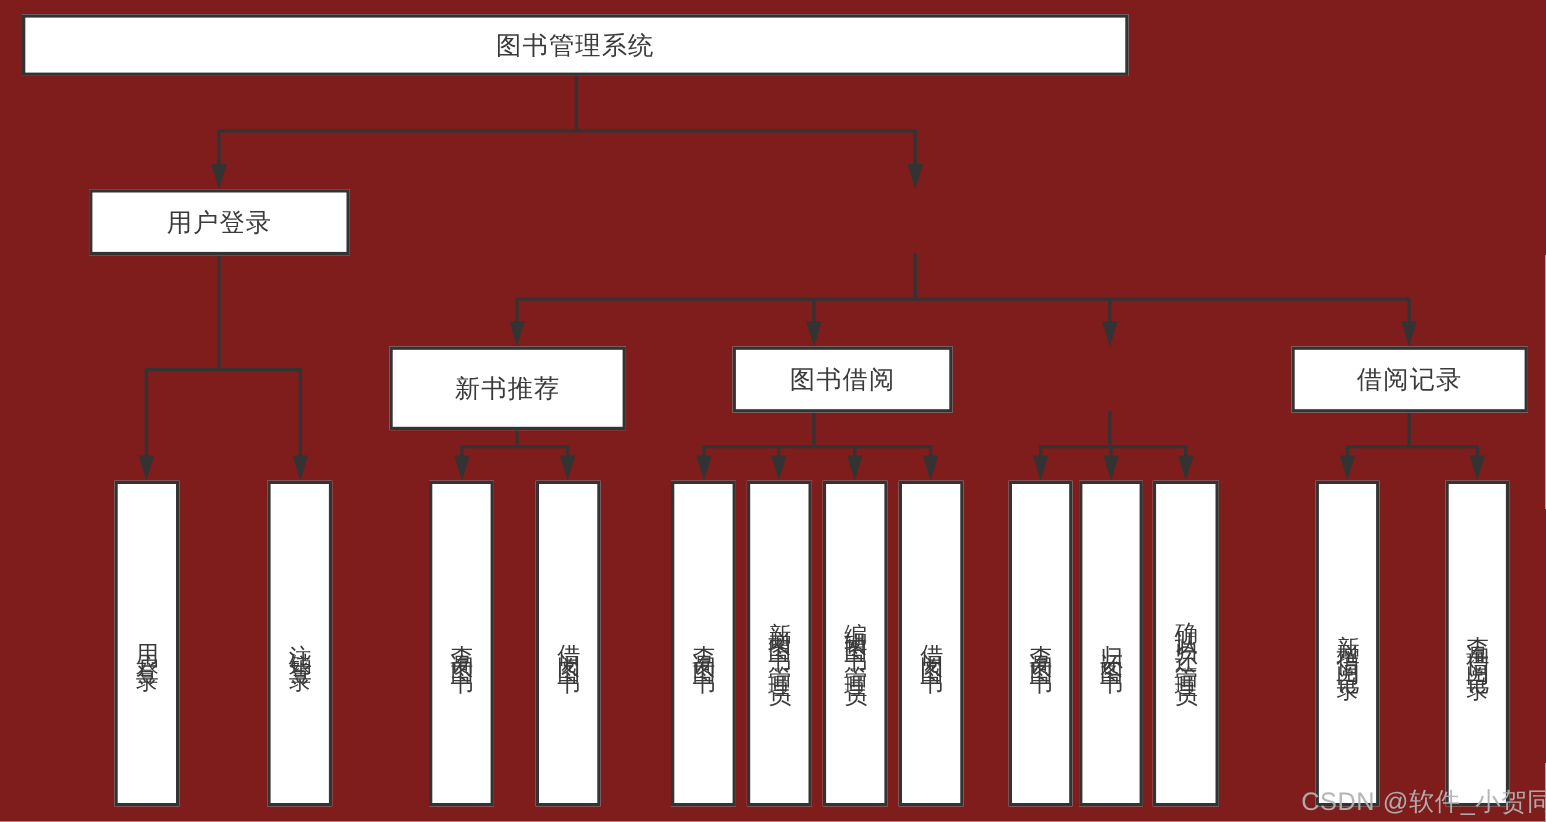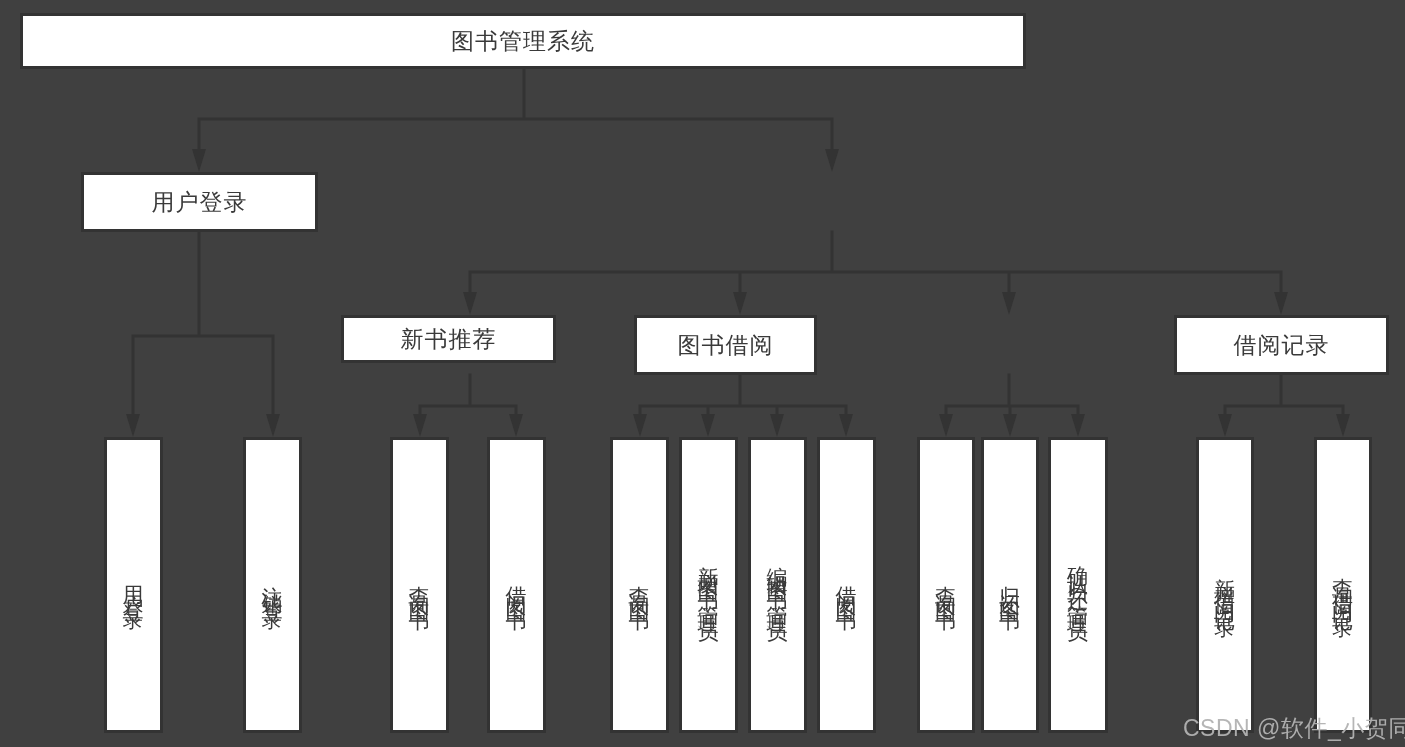--- a/index.html
+++ b/index.html
@@ -4,21 +4,21 @@
 <style>
   html, body {
     margin: 0;
     padding: 0;
     background: #ffffff;
   }
   .stage {
     position: relative;
     width: 1405px;
     height: 747px;
-    background: #404040;
+    background: #7f1d1d;
     font-family: "Liberation Sans", "DejaVu Sans", sans-serif;
     overflow: hidden;
   }
   .connectors {
     position: absolute;
     left: 0;
     top: 0;
     z-index: 0;
   }
   .ln {
@@ -117,24 +117,24 @@
   </svg>
 
   <div class="hbox" style="left:20px;top:13px;width:1006px;height:56px">
     <span>图书管理系统</span>
   </div>
 
   <div class="hbox" style="left:81px;top:172px;width:237px;height:60px">
     <span>用户登录</span>
   </div>
 
-  <div class="hbox" style="left:341px;top:315px;width:215px;height:48px">
+  <div class="hbox" style="left:354px;top:315px;width:215px;height:76px">
     <span>新书推荐</span>
   </div>
-  <div class="hbox" style="left:634px;top:315px;width:183px;height:60px">
+  <div class="hbox" style="left:666px;top:315px;width:200px;height:60px">
     <span>图书借阅</span>
   </div>
   <div class="hbox" style="left:1174px;top:315px;width:215px;height:60px">
     <span>借阅记录</span>
   </div>
 
   <div class="vbox" style="left:104px;width:59px">
     <span class="vtext">用户登录</span>
   </div>
   <div class="vbox" style="left:243px;width:59px">

